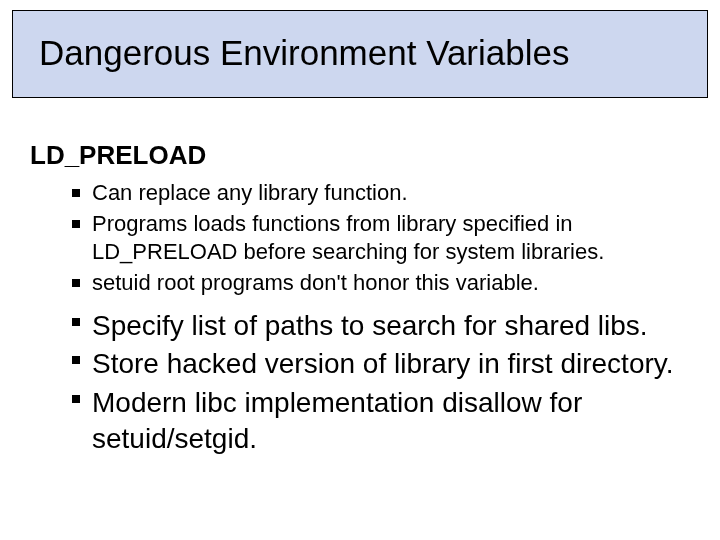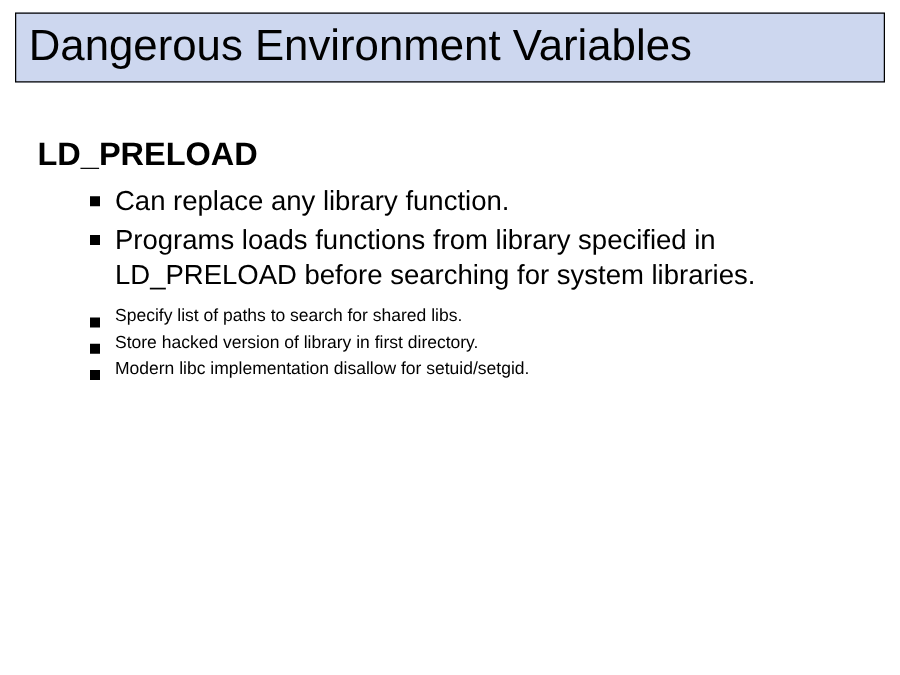--- a/index.html
+++ b/index.html
@@ -1,38 +1,39 @@
 <!DOCTYPE html>
 <html><head>
 <meta charset="utf-8">
 <style>
   html,body{margin:0;padding:0}
   body{width:720px;height:540px;background:#fff;font-family:Arial,Helvetica,sans-serif;color:#000;overflow:hidden}
   .title-bar{margin:10px 12px 0 12px;border:1px solid #000;background:#cdd7ef;padding:6px 10px 8px 10px}
-  .title-bar h1{margin:0;font-size:35px;font-weight:400;font-family:Arial,Helvetica,sans-serif;letter-spacing:0px}
+  .title-bar h1{margin:16px;font-size:35px;font-weight:400;font-family:Arial,Helvetica,sans-serif;letter-spacing:0px}
   .content{padding:28px 30px 0 30px}
   .sec-head{font-size:26px;font-weight:700;margin:14px 0 8px 0}
   ul.bullets{list-style:none;margin:4px 0 10px 0;padding:0 0 0 42px}
   ul.bullets li{position:relative;font-size:22px;line-height:1.28;margin:3px 0;padding-left:20px}
   ul.bullets li::before{content:"";position:absolute;left:0;top:10px;width:8px;height:8px;background:#000}
-  ul.bullets.small li{font-size:14px}
+  ul.bullets.small li{font-size:28px}
 </style>
 </head>
 <body>
 
 <div class="title-bar">
   <h1>Dangerous Environment Variables</h1>
 </div>
 
 <div class="content">
 
   <div class="sec-head">LD_PRELOAD</div>
   <ul class="bullets">
     <li>Can replace any library function.</li>
     <li>Programs loads functions from library specified in LD_PRELOAD before searching for system libraries.</li>
+    <li>setuid root programs don't honor this variable.</li>
   </ul>
 
   <ul class="bullets small">
     <li>Specify list of paths to search for shared libs.</li>
     <li>Store hacked version of library in first directory.</li>
     <li>Modern libc implementation disallow for setuid/setgid.</li>
   </ul>
 
 </div>
 

